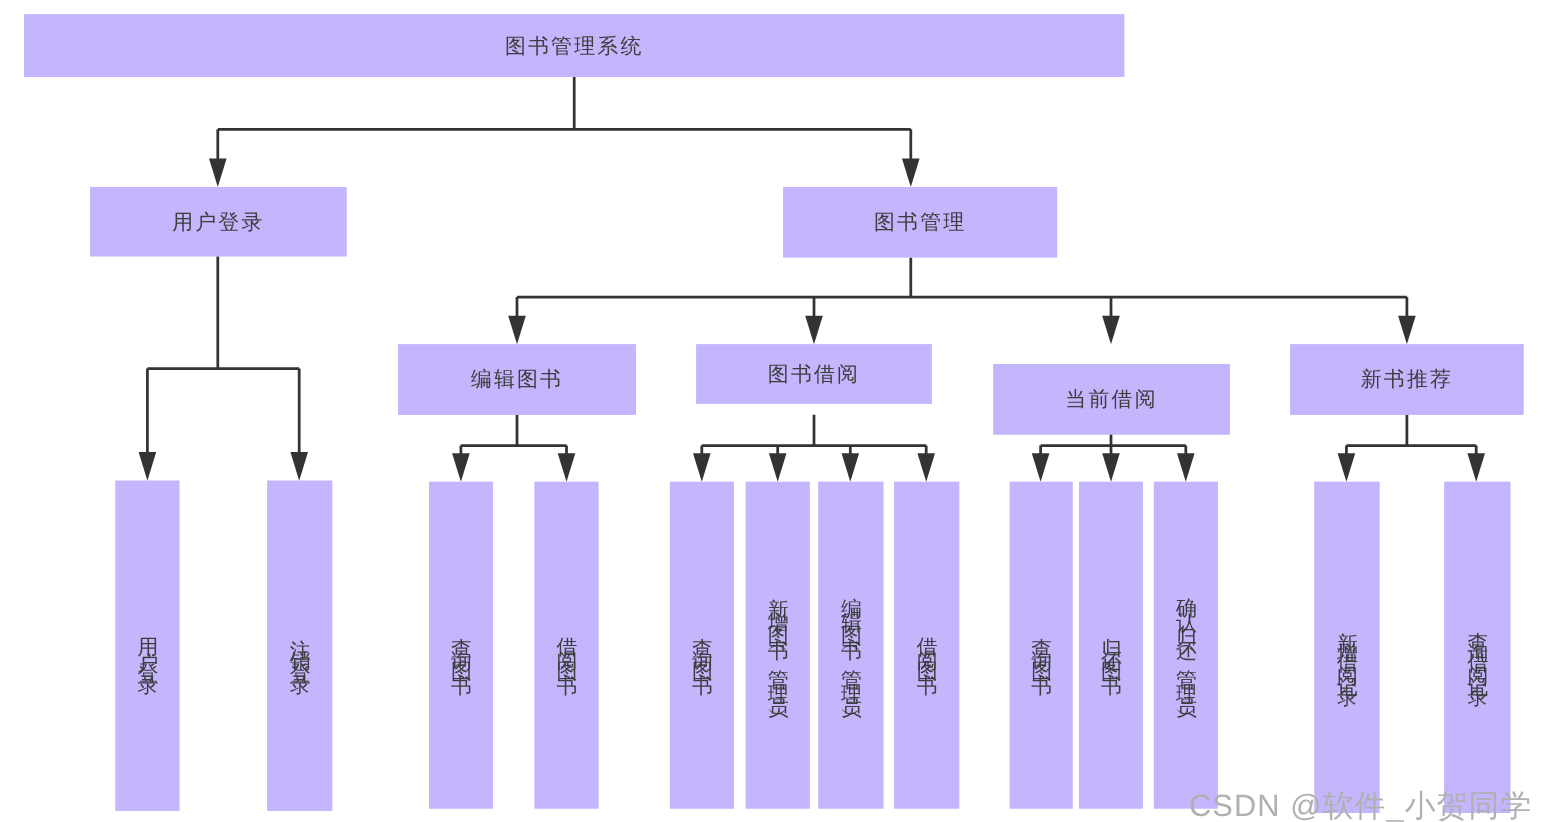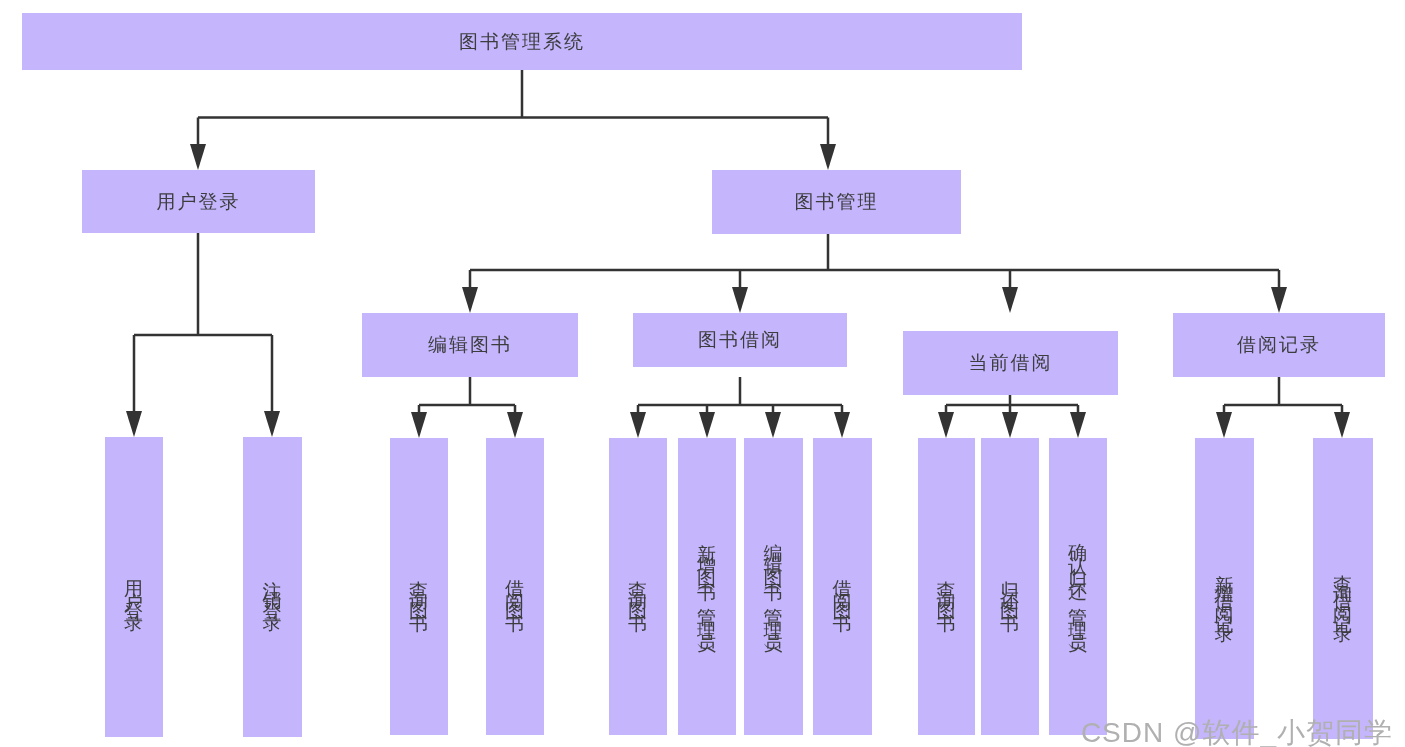--- a/index.html
+++ b/index.html
@@ -105,21 +105,21 @@
 <div class="box" style="left:362px; top:313px; width:216px; height:64px;">
   <span class="hlabel">编辑图书</span>
 </div>
 <div class="box" style="left:633px; top:313px; width:214px; height:54px;">
   <span class="hlabel">图书借阅</span>
 </div>
 <div class="box" style="left:903px; top:331px; width:215px; height:64px;">
   <span class="hlabel">当前借阅</span>
 </div>
 <div class="box" style="left:1173px; top:313px; width:212px; height:64px;">
-  <span class="hlabel">借阅记录</span>
+  <span class="hlabel">新书推荐</span>
 </div>
 
 <div class="box leaf" style="left:105px; top:437px; width:58px; height:300px;">
   <span class="vlabel ls4">用户登录</span>
 </div>
 <div class="box leaf" style="left:243px; top:437px; width:59px; height:300px;">
   <span class="vlabel ls4">注销登录</span>
 </div>
 
 <div class="box leaf" style="left:390px; top:438px; width:58px; height:297px;">

